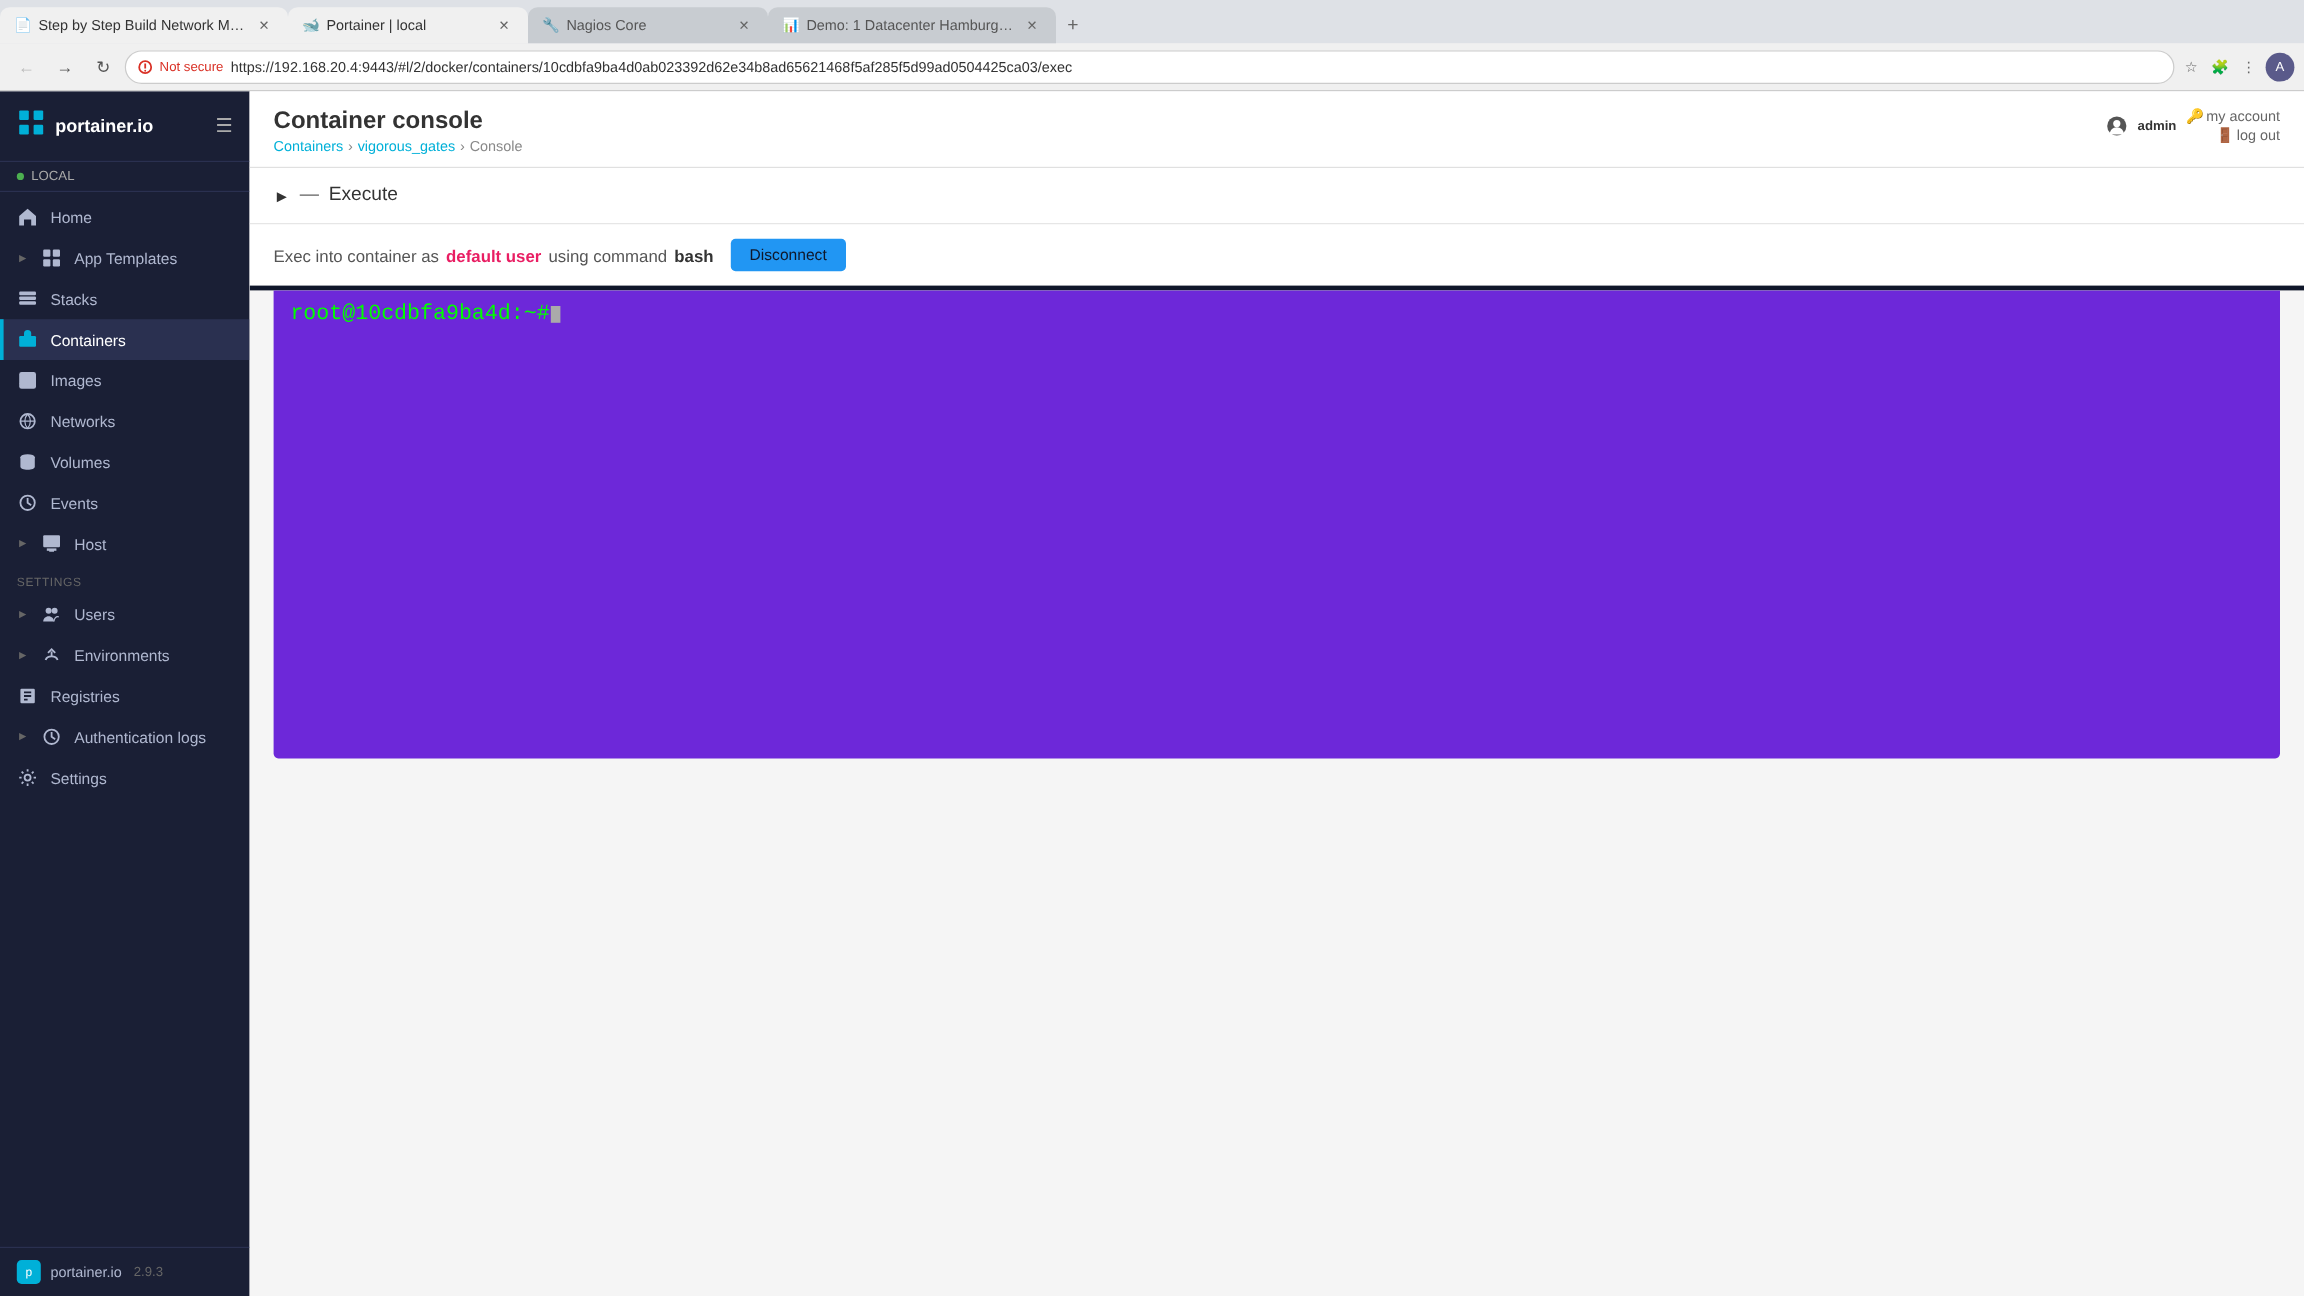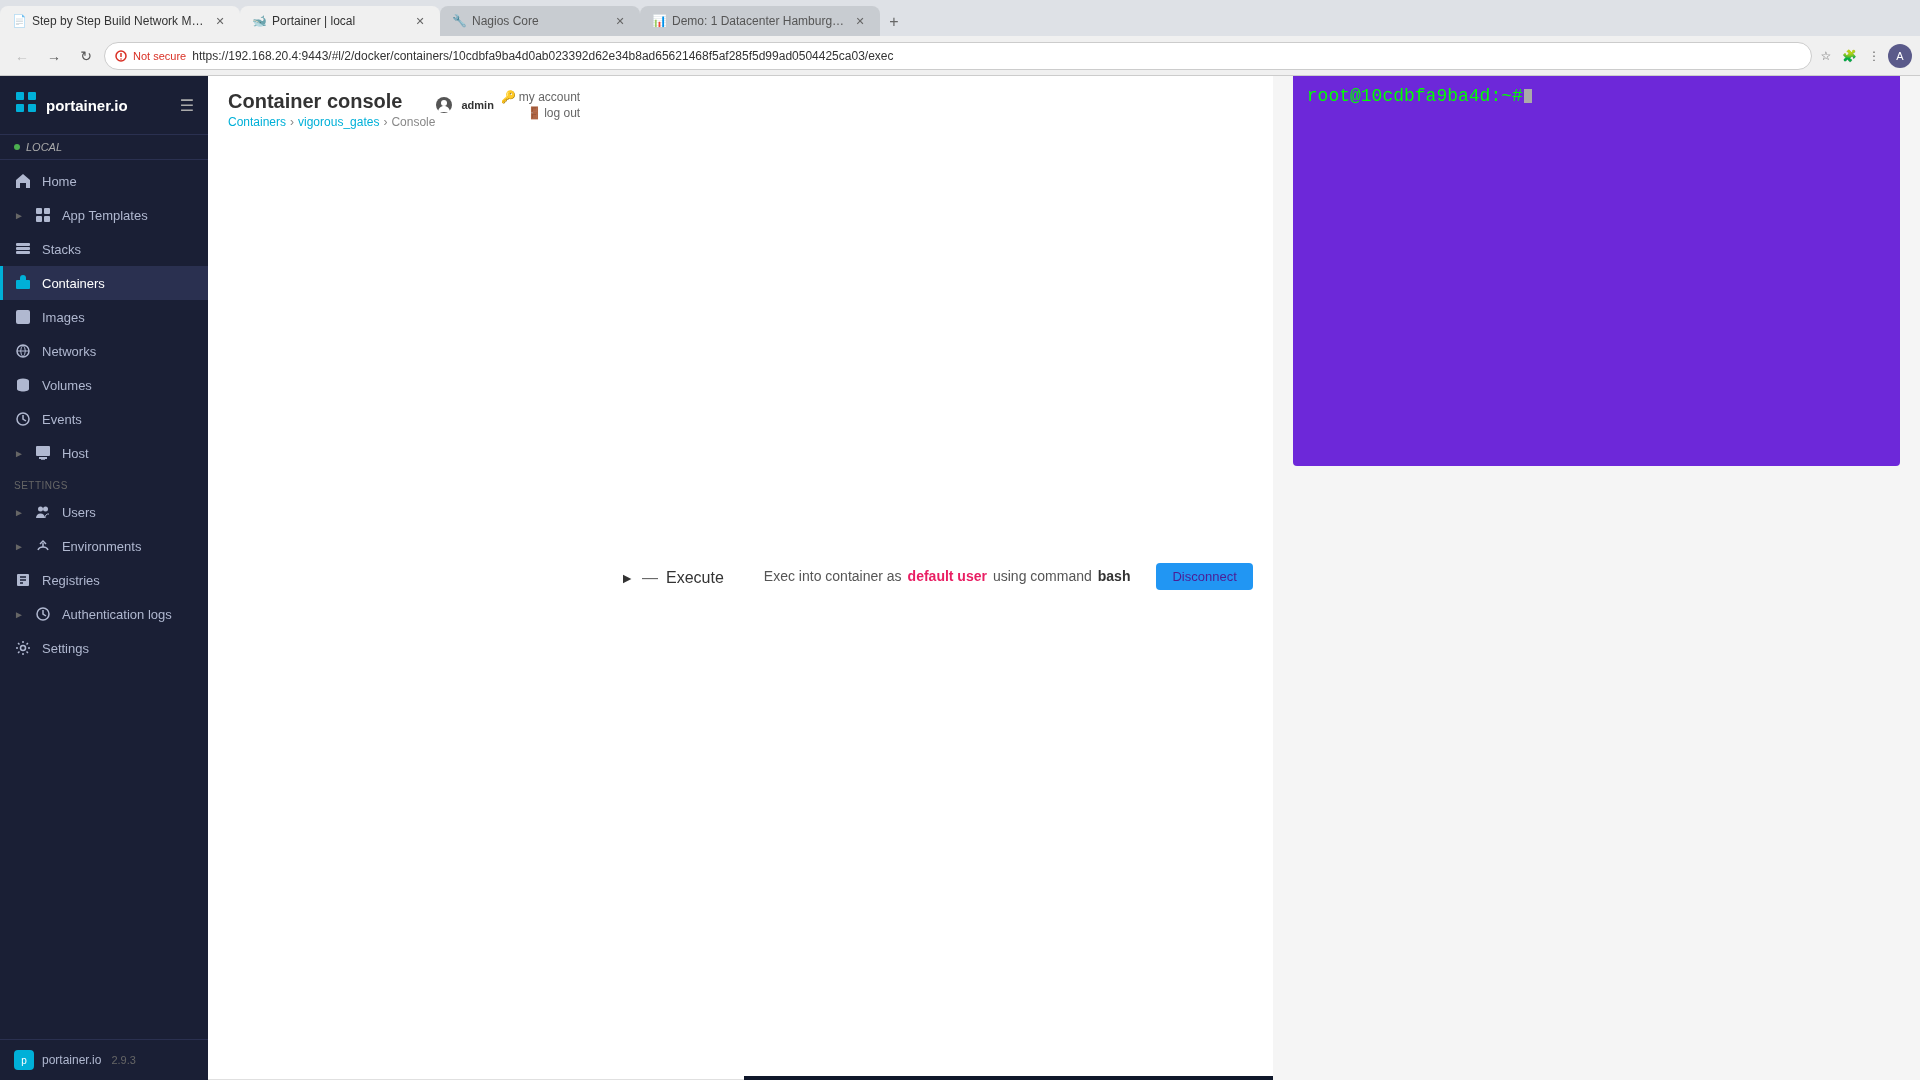--- a/index.html
+++ b/index.html
@@ -28,41 +28,41 @@
     .app-layout { display: flex; flex: 1; overflow: hidden; }
 
     
     .sidebar { width: 208px; background: #1a1f35; display: flex; flex-direction: column; color: #ccc; flex-shrink: 0; }
     .sidebar-logo { display: flex; align-items: center; justify-content: space-between; padding: 14px 14px; border-bottom: 1px solid #2a3050; }
     .sidebar-logo-left { display: flex; align-items: center; gap: 8px; }
     .logo-icon { color: #00b0d8; font-size: 22px; }
     .logo-text { color: white; font-size: 15px; font-weight: bold; }
     .sidebar-menu-icon { color: #aaa; font-size: 16px; cursor: pointer; }
 
-    .sidebar-env { padding: 6px 14px; display: flex; align-items: center; gap: 6px; font-size: 11px; color: #aaa; border-bottom: 1px solid #2a3050; font-style: italic; }
+    .sidebar-env { padding: 6px 14px; display: flex; align-items: center; gap: 6px; font-size: 11px; color: #aaa; border-bottom: 1px solid #2a3050; }
     .env-dot { width: 6px; height: 6px; border-radius: 50%; background: #4caf50; }
 
     .sidebar-nav { flex: 1; overflow-y: auto; padding: 4px 0; }
     .sidebar-nav::-webkit-scrollbar { width: 4px; }
     .sidebar-nav::-webkit-scrollbar-track { background: transparent; }
     .sidebar-nav::-webkit-scrollbar-thumb { background: #333; border-radius: 2px; }
 
     .nav-item { display: flex; align-items: center; padding: 8px 14px; cursor: pointer; gap: 10px; font-size: 13px; color: #b0b8d0; transition: background 0.15s; }
     .nav-item.active { background: #2a3050; color: white; border-left: 3px solid #00b0d8; padding-left: 11px; }
     .nav-item .nav-icon { width: 18px; height: 18px; display: flex; align-items: center; justify-content: center; font-size: 14px; flex-shrink: 0; }
     .nav-item .nav-label { flex: 1; }
     .nav-item .nav-chevron { font-size: 10px; color: #666; }
 
     .nav-section-header { padding: 10px 14px 4px; font-size: 10px; color: #666; text-transform: uppercase; letter-spacing: 0.5px; }
 
     .sidebar-footer { padding: 10px 14px; border-top: 1px solid #2a3050; display: flex; align-items: center; gap: 8px; font-size: 11px; color: #666; }
     .footer-logo { width: 20px; height: 20px; background: #00b0d8; border-radius: 4px; display: flex; align-items: center; justify-content: center; color: white; font-size: 10px; }
 
     
-    .main-content { flex: 1; background: #f5f5f5; overflow-y: auto; display: flex; flex-direction: row; }
+    .main-content { flex: 1; background: #f5f5f5; overflow-y: auto; display: flex; flex-direction: column; }
 
     
     .main-header { background: white; padding: 14px 20px 10px; border-bottom: 1px solid #e0e0e0; display: flex; align-items: flex-start; justify-content: space-between; }
     .header-left {}
     .page-title { font-size: 20px; font-weight: 600; color: #333; }
     .breadcrumb { font-size: 12px; color: #888; margin-top: 2px; display: flex; align-items: center; gap: 4px; }
     .breadcrumb a { color: #00b0d8; cursor: pointer; }
     .breadcrumb span { color: #888; }
     .header-right { display: flex; align-items: center; gap: 8px; font-size: 13px; color: #333; }
     .header-links { display: flex; flex-direction: column; align-items: flex-end; gap: 2px; font-size: 12px; }
@@ -71,21 +71,21 @@
     
     .execute-section { background: white; padding: 14px 20px; border-bottom: 1px solid #e0e0e0; display: flex; align-items: center; gap: 8px; }
     .execute-chevron { color: #333; font-size: 14px; }
     .execute-dash { color: #666; font-size: 16px; }
     .execute-title { font-size: 16px; color: #333; }
 
     
     .console-info { background: white; padding: 12px 20px; border-bottom: 4px solid #0f172a; display: flex; align-items: center; gap: 6px; font-size: 14px; color: #555; }
     .console-info .default-user { color: #e91e63; font-weight: bold; }
     .console-info .bash-cmd { color: #333; font-weight: bold; }
-    .disconnect-btn { background: #2196f3; color: #4c1d95; border: none; border-radius: 4px; padding: 6px 16px; font-size: 13px; cursor: pointer; margin-left: 20px; }
+    .disconnect-btn { background: #2196f3; color: #0f172a; border: none; border-radius: 4px; padding: 6px 16px; font-size: 13px; cursor: pointer; margin-left: 8px; }
 
     
     .terminal-wrapper { padding: 0 20px 20px; flex: 1; }
     .terminal { background: #6d28d9; color: #fff; font-family: 'Courier New', monospace; font-size: 18px; padding: 10px 14px; border-radius: 0 0 4px 4px; min-height: 390px; position: relative; }
     .terminal-line { display: flex; align-items: center; }
     .terminal-prompt { color: #0f0; }
     .terminal-cursor { display: inline-block; width: 8px; height: 14px; background: #aaa; vertical-align: text-bottom; margin-left: 1px; }
 
     
     @keyframes blink { 0%, 100% { opacity: 1; } 50% { opacity: 0; } }

